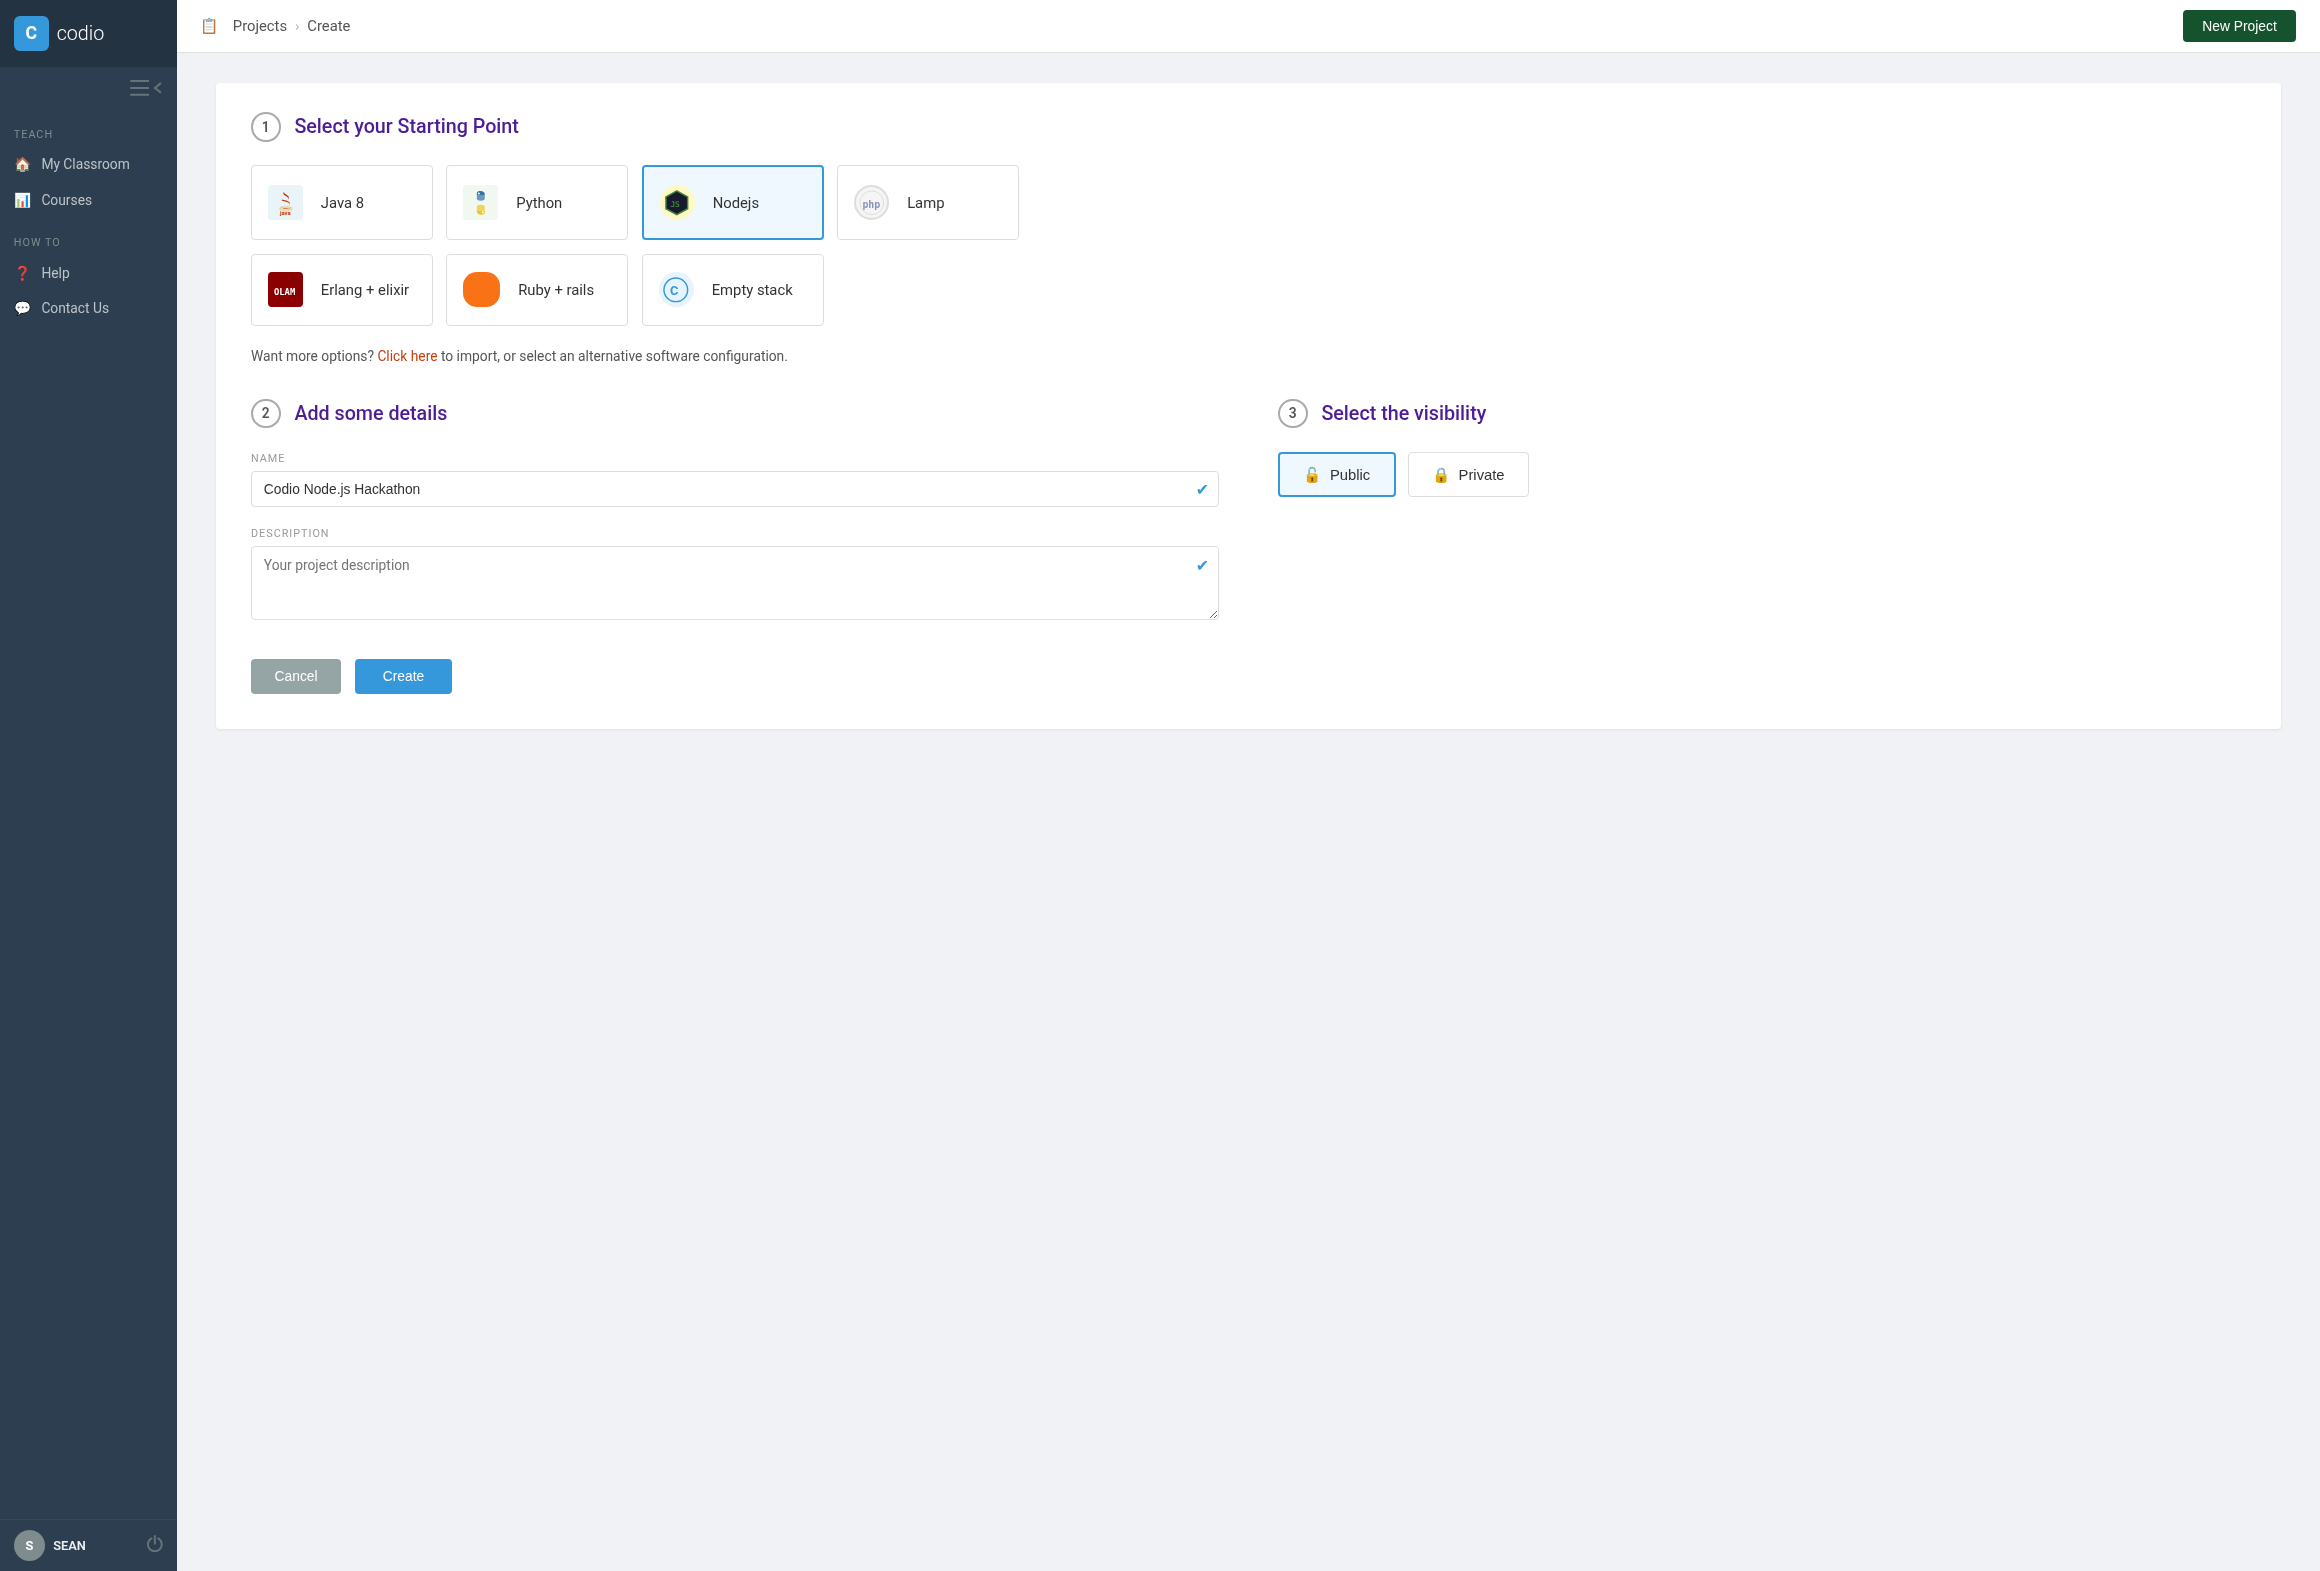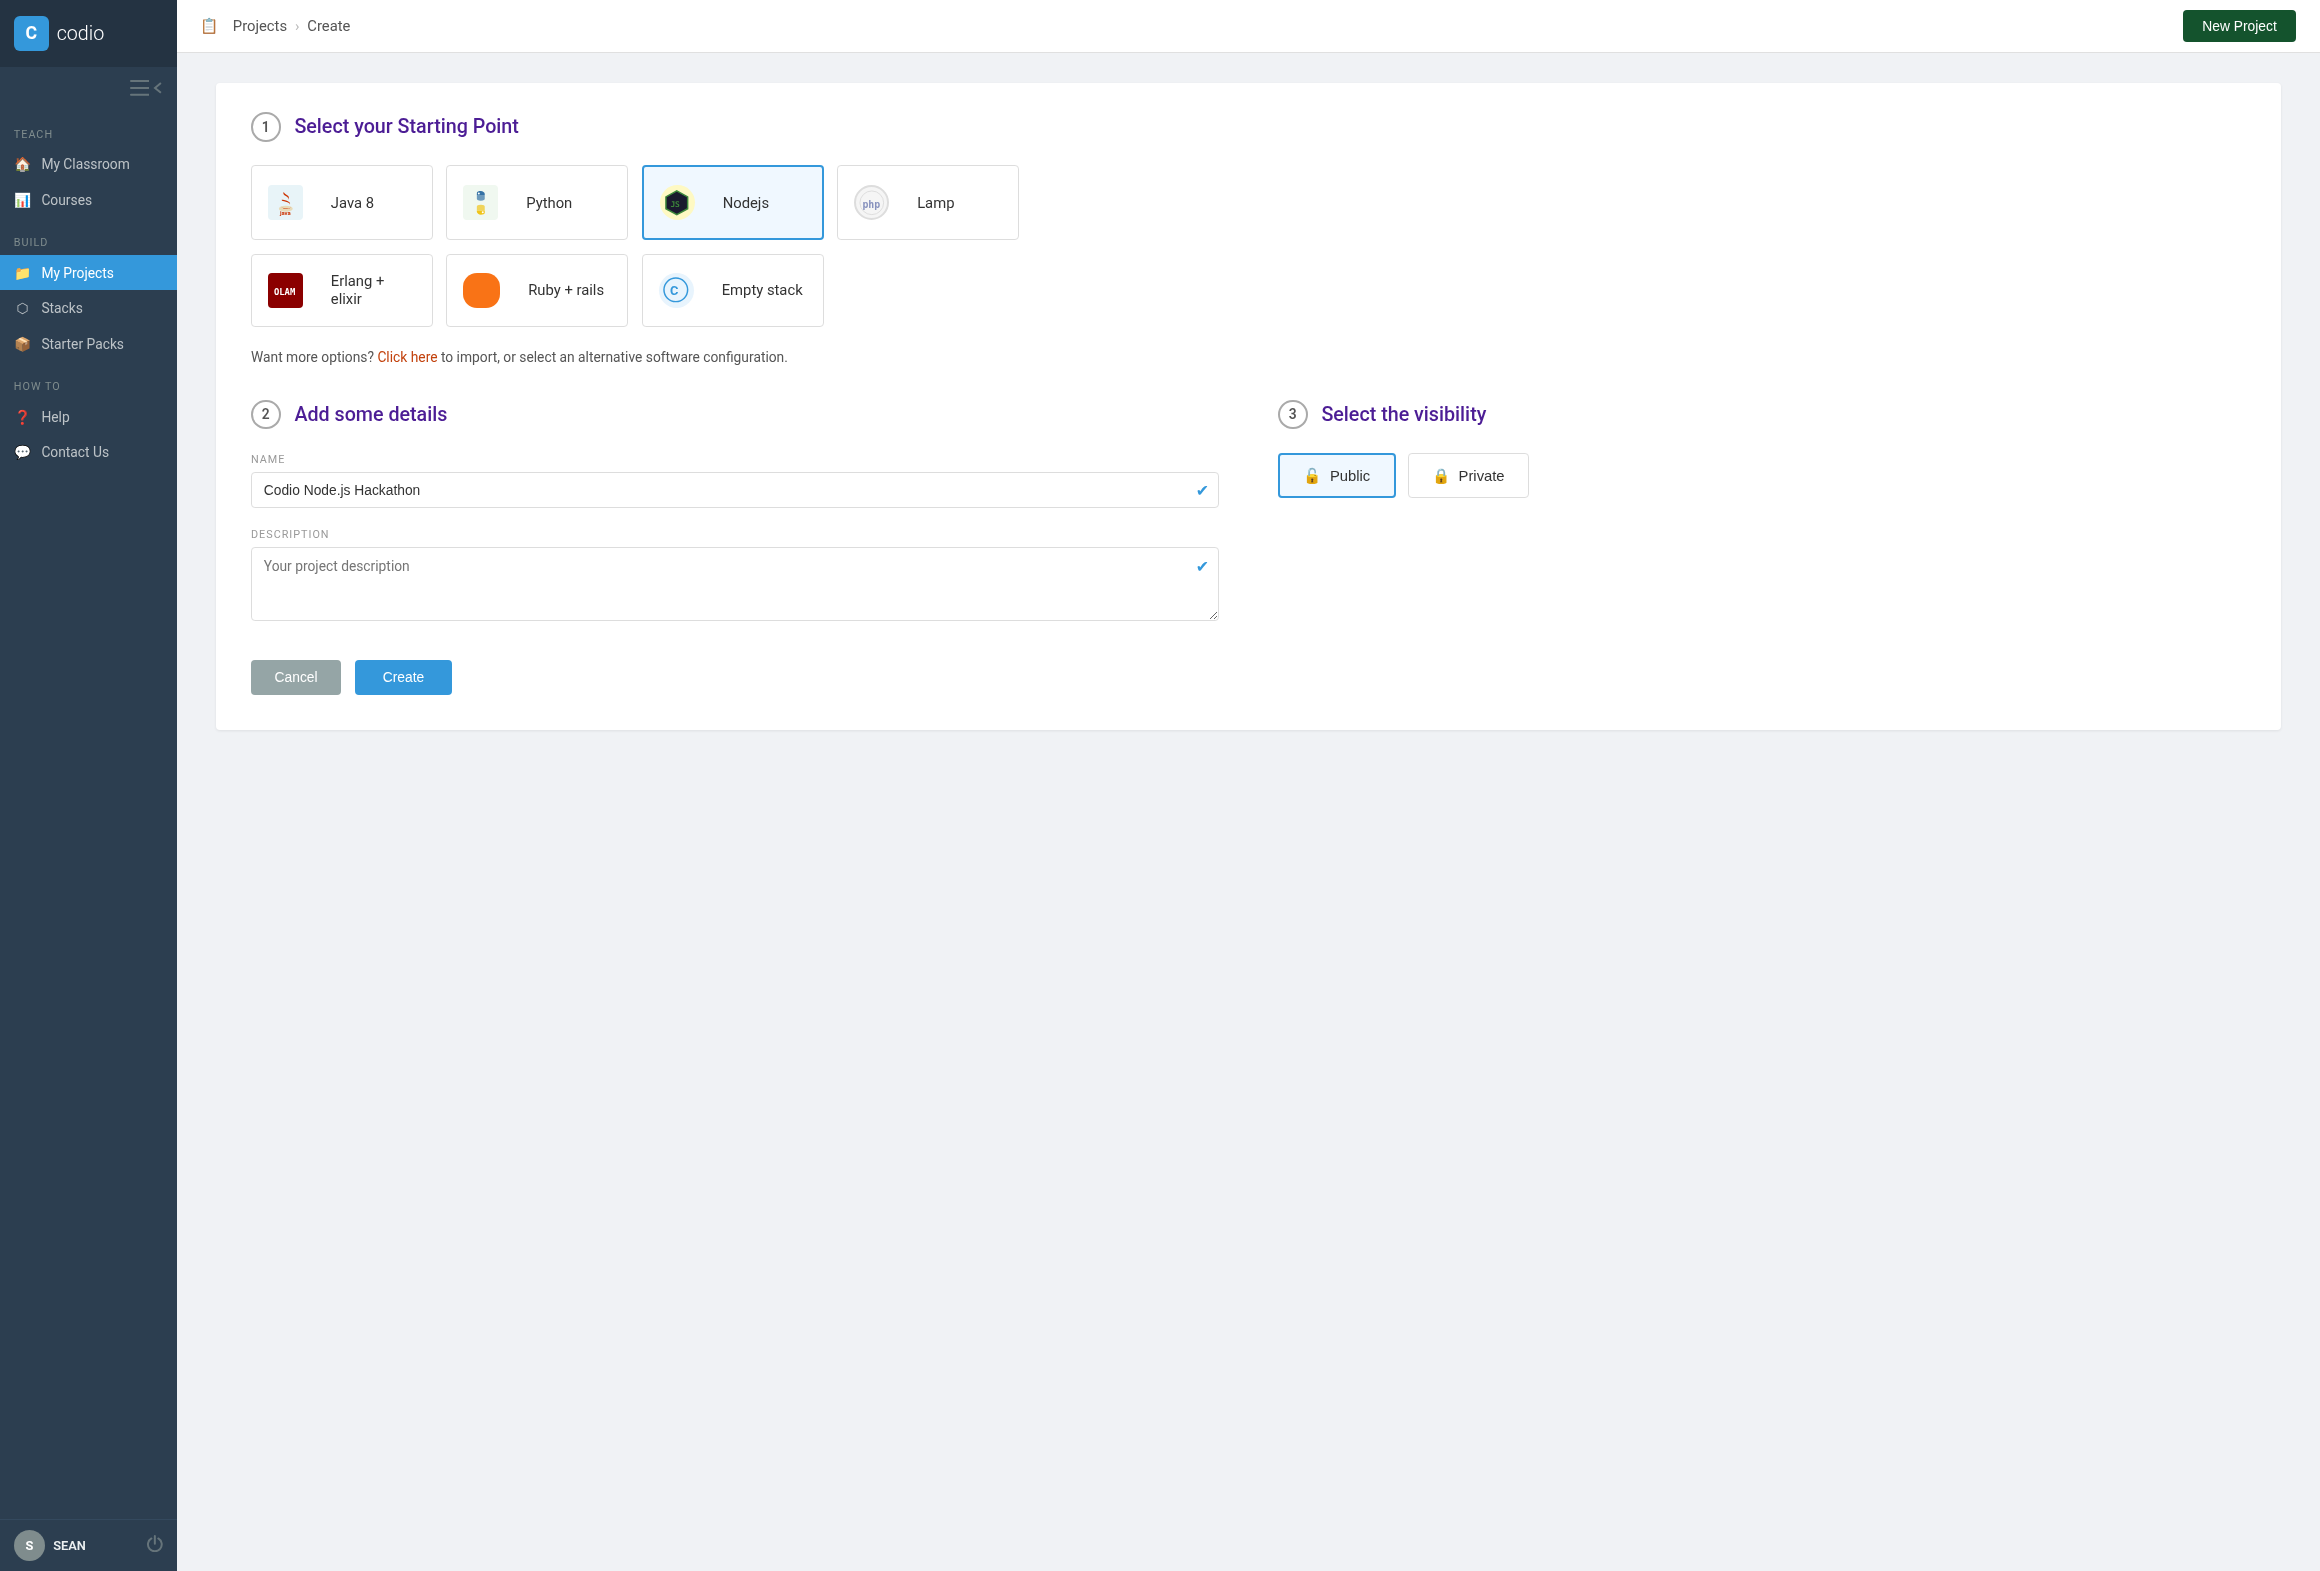--- a/index.html
+++ b/index.html
@@ -135,21 +135,21 @@
       display: grid;
       grid-template-columns: repeat(4, 1fr);
       gap: 13.8px;
       margin-bottom: 21.7px;
       max-width: 768px;
     }
     .stack-card {
       border: 1.5px solid #ddd;
       border-radius: 3.9px;
       padding: 17.7px 15.8px;
-      display: flex; align-items: center; gap: 28px;
+      display: flex; align-items: center; gap: 18px;
       cursor: pointer;
       font-size: 14.8px; color: #333;
       transition: border-color 0.15s;
       background: #fff;
     }
     .stack-card.selected { border: 2px solid #3498db; background: #f0f8ff; }
     .stack-icon { width: 35px; height: 35px; border-radius: 3.9px; display: flex; align-items: center; justify-content: center; flex-shrink: 0; }
 
     
     .java-icon { background: #e8f4f8; }
@@ -265,35 +265,20 @@
     <div class="sidebar-item">
       <span class="icon">🏠</span>
       <span>My Classroom</span>
     </div>
     <div class="sidebar-item">
       <span class="icon">📊</span>
       <span>Courses</span>
     </div>
   </div>
 
-  <div>
-    <div class="sidebar-section-label">BUILD</div>
-    <div class="sidebar-item active">
-      <span class="icon">📁</span>
-      <span>My Projects</span>
-    </div>
-    <div class="sidebar-item">
-      <span class="icon">⬡</span>
-      <span>Stacks</span>
-    </div>
-    <div class="sidebar-item">
-      <span class="icon">📦</span>
-      <span>Starter Packs</span>
-    </div>
-  </div>
 
   <div>
     <div class="sidebar-section-label">HOW TO</div>
     <div class="sidebar-item">
       <span class="icon">❓</span>
       <span>Help</span>
     </div>
     <div class="sidebar-item">
       <span class="icon">💬</span>
       <span>Contact Us</span>

